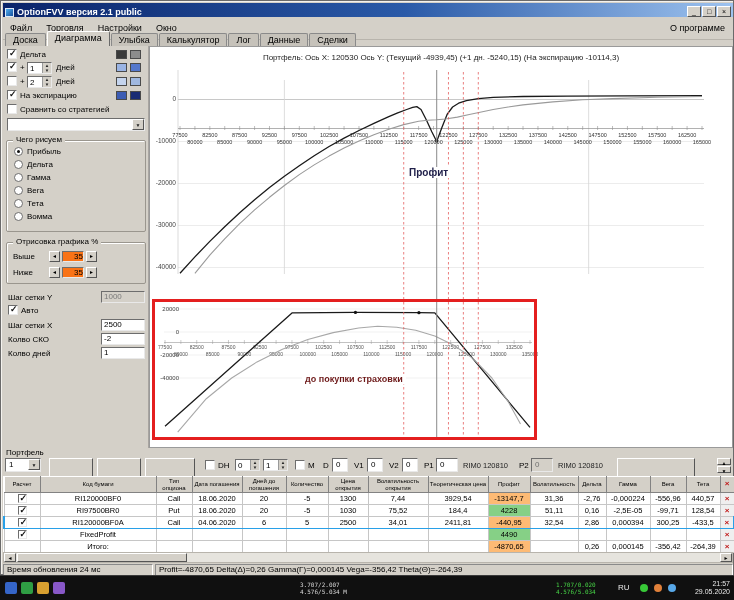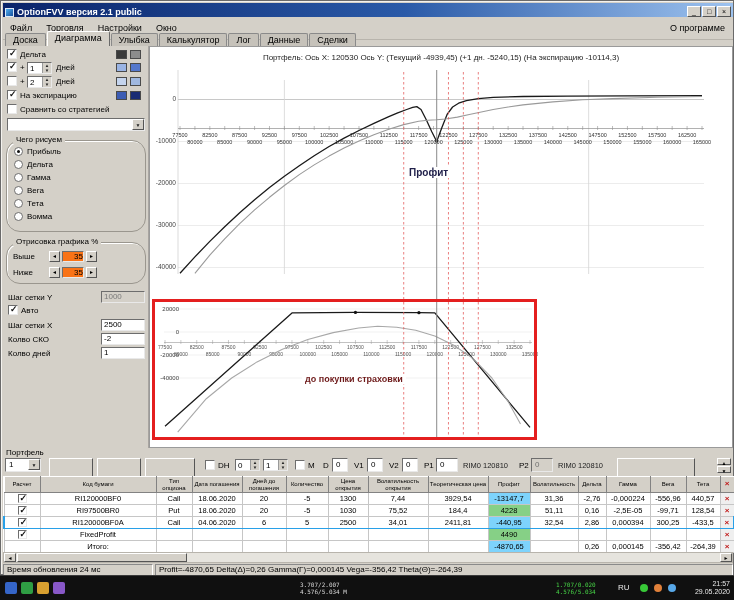--- a/index.html
+++ b/index.html
@@ -26,21 +26,21 @@
   .cb.on::after{content:"✓";position:absolute;left:1px;top:-2px;font-size:9px;font-weight:bold;color:#101010}
   .curve-row{position:absolute;left:0;width:146px;height:13px}
   .clabel{position:absolute;top:1px;white-space:nowrap}
   .sw{position:absolute;top:1px;width:11px;height:9px;border:1px solid #4a4a4a}
   .spinbox{position:absolute;top:0;width:25px;height:12px;background:#fff;border:1px solid;border-color:#6d6d6d #e9e9e9 #e9e9e9 #6d6d6d}
   .spinval{position:absolute;left:2px;top:1px;font-size:8px}
   .spinarr{position:absolute;right:0;top:0;width:9px;height:10px;background:#d4d0c8;border-left:1px solid #9a9a9a;text-align:center}
   .spinarr i{display:block;font-style:normal;font-size:4.5px;line-height:5px;color:#222}
   .ddrow{position:absolute;left:4px;width:138px;height:13px;background:#fff;border:1px solid;border-color:#6d6d6d #e9e9e9 #e9e9e9 #6d6d6d}
   .ddbtn{position:absolute;right:0;top:0;width:12px;height:11px;background:#d4d0c8;border:1px solid;border-color:#fff #555 #555 #fff;font-size:5px;line-height:10px;text-align:center;color:#222}
-  .group{position:absolute;left:3px;width:140px;border:1px solid #9a968e;box-shadow:inset 1px 1px 0 #fff;border-radius:14px}
+  .group{position:absolute;left:3px;width:140px;border:1px solid #9a968e;box-shadow:inset 1px 1px 0 #fff;border-radius:2px}
   .legend{position:absolute;top:-6px;left:6px;background:#d4d0c8;padding:0 3px;font-size:8px;white-space:nowrap}
   .radio-row{height:13px;padding-top:2px}
   .radio{display:inline-block;position:relative;width:9px;height:9px;border-radius:50%;background:#fff;border:1px solid #6d6d6d;margin:0 4px 0 7px;vertical-align:-2px}
   .radio.sel::after{content:"";position:absolute;left:2px;top:2px;width:3px;height:3px;border-radius:50%;background:#101010}
   .rg-row{position:absolute;left:6px;height:12px;width:128px}
   .rg-label{position:absolute;left:0;top:1px}
   .miniBtn{position:absolute;width:11px;height:11px;background:#d4d0c8;border:1px solid;border-color:#fff #555 #555 #fff;font-size:5px;line-height:9px;text-align:center;padding:0}
   .valbox{position:absolute;width:22px;height:11px;background:#f97316;border:1px solid;border-color:#6d6d6d #e9e9e9 #e9e9e9 #6d6d6d;text-align:right;font-size:8px;line-height:10px}
   .set-row{position:absolute;left:0;width:146px;height:13px}
   .set-label{position:absolute;left:5px;top:2px;white-space:nowrap}
@@ -60,21 +60,21 @@
   .toolbar{position:absolute;left:0;top:10px;width:730px;height:16px}
   .btn{position:absolute;height:15px;background:#d4d0c8;border:1px solid;border-color:#fff #555 #555 #fff;font-size:8px;line-height:12px;text-align:center;padding:16px 2px;font-family:"Liberation Sans",sans-serif}
   .tfield{position:absolute;height:14px;background:#fff;border:1px solid;border-color:#6d6d6d #e9e9e9 #e9e9e9 #6d6d6d;font-size:8px;line-height:12px;padding-left:3px}
   .tfield.dis{background:#d4d0c8;color:#707070}
   .tlabel{position:absolute;top:3px;font-size:8px;white-space:nowrap}
   .rim{position:absolute;top:3px;font-size:7.5px;white-space:nowrap;color:#222}
   
   .ptable{position:absolute;left:0;top:28px;width:730px;border-collapse:collapse;table-layout:fixed;background:#fff}
   .ptable th{background:#d4d0c8;border:1px solid;border-color:#fff #828282 #828282 #fff;font-size:6px;font-weight:normal;line-height:6.5px;padding:1px 0;height:15px;overflow:hidden;text-align:center}
   .ptable td{border:1px solid #c6c6c6;font-size:7.5px;height:12px;padding:0 1px;text-align:center;overflow:hidden;white-space:nowrap}
-  .ptable td.neg{background:#7dd3fc}
+  .ptable td.neg{background:#fdba74}
   .ptable td.pos{background:#86d086}
   .ptable .delcol{color:#c01818;font-weight:bold;font-size:8px;background:#d4d0c8}
   .ptable td.delcol{background:#efefef}
   .ptable tr.hl td{border-top:1px solid #28a0e8;border-bottom:1px solid #28a0e8}
   .ptable tr.hl td:first-child{border-left:2px solid #28a0e8}
   .ptable tr.hl td:last-child{border-right:2px solid #28a0e8}
   .tcb{width:9px;height:9px}
   
   .hscroll{position:absolute;left:0;top:104px;width:730px;height:11px;background:#e6e4de;border:1px solid #b8b4ac}
   .sbtn{position:absolute;top:0;width:12px;height:9px;background:#d4d0c8;border:1px solid;border-color:#fff #555 #555 #fff;font-size:5px;line-height:8px;text-align:center;padding:0}

